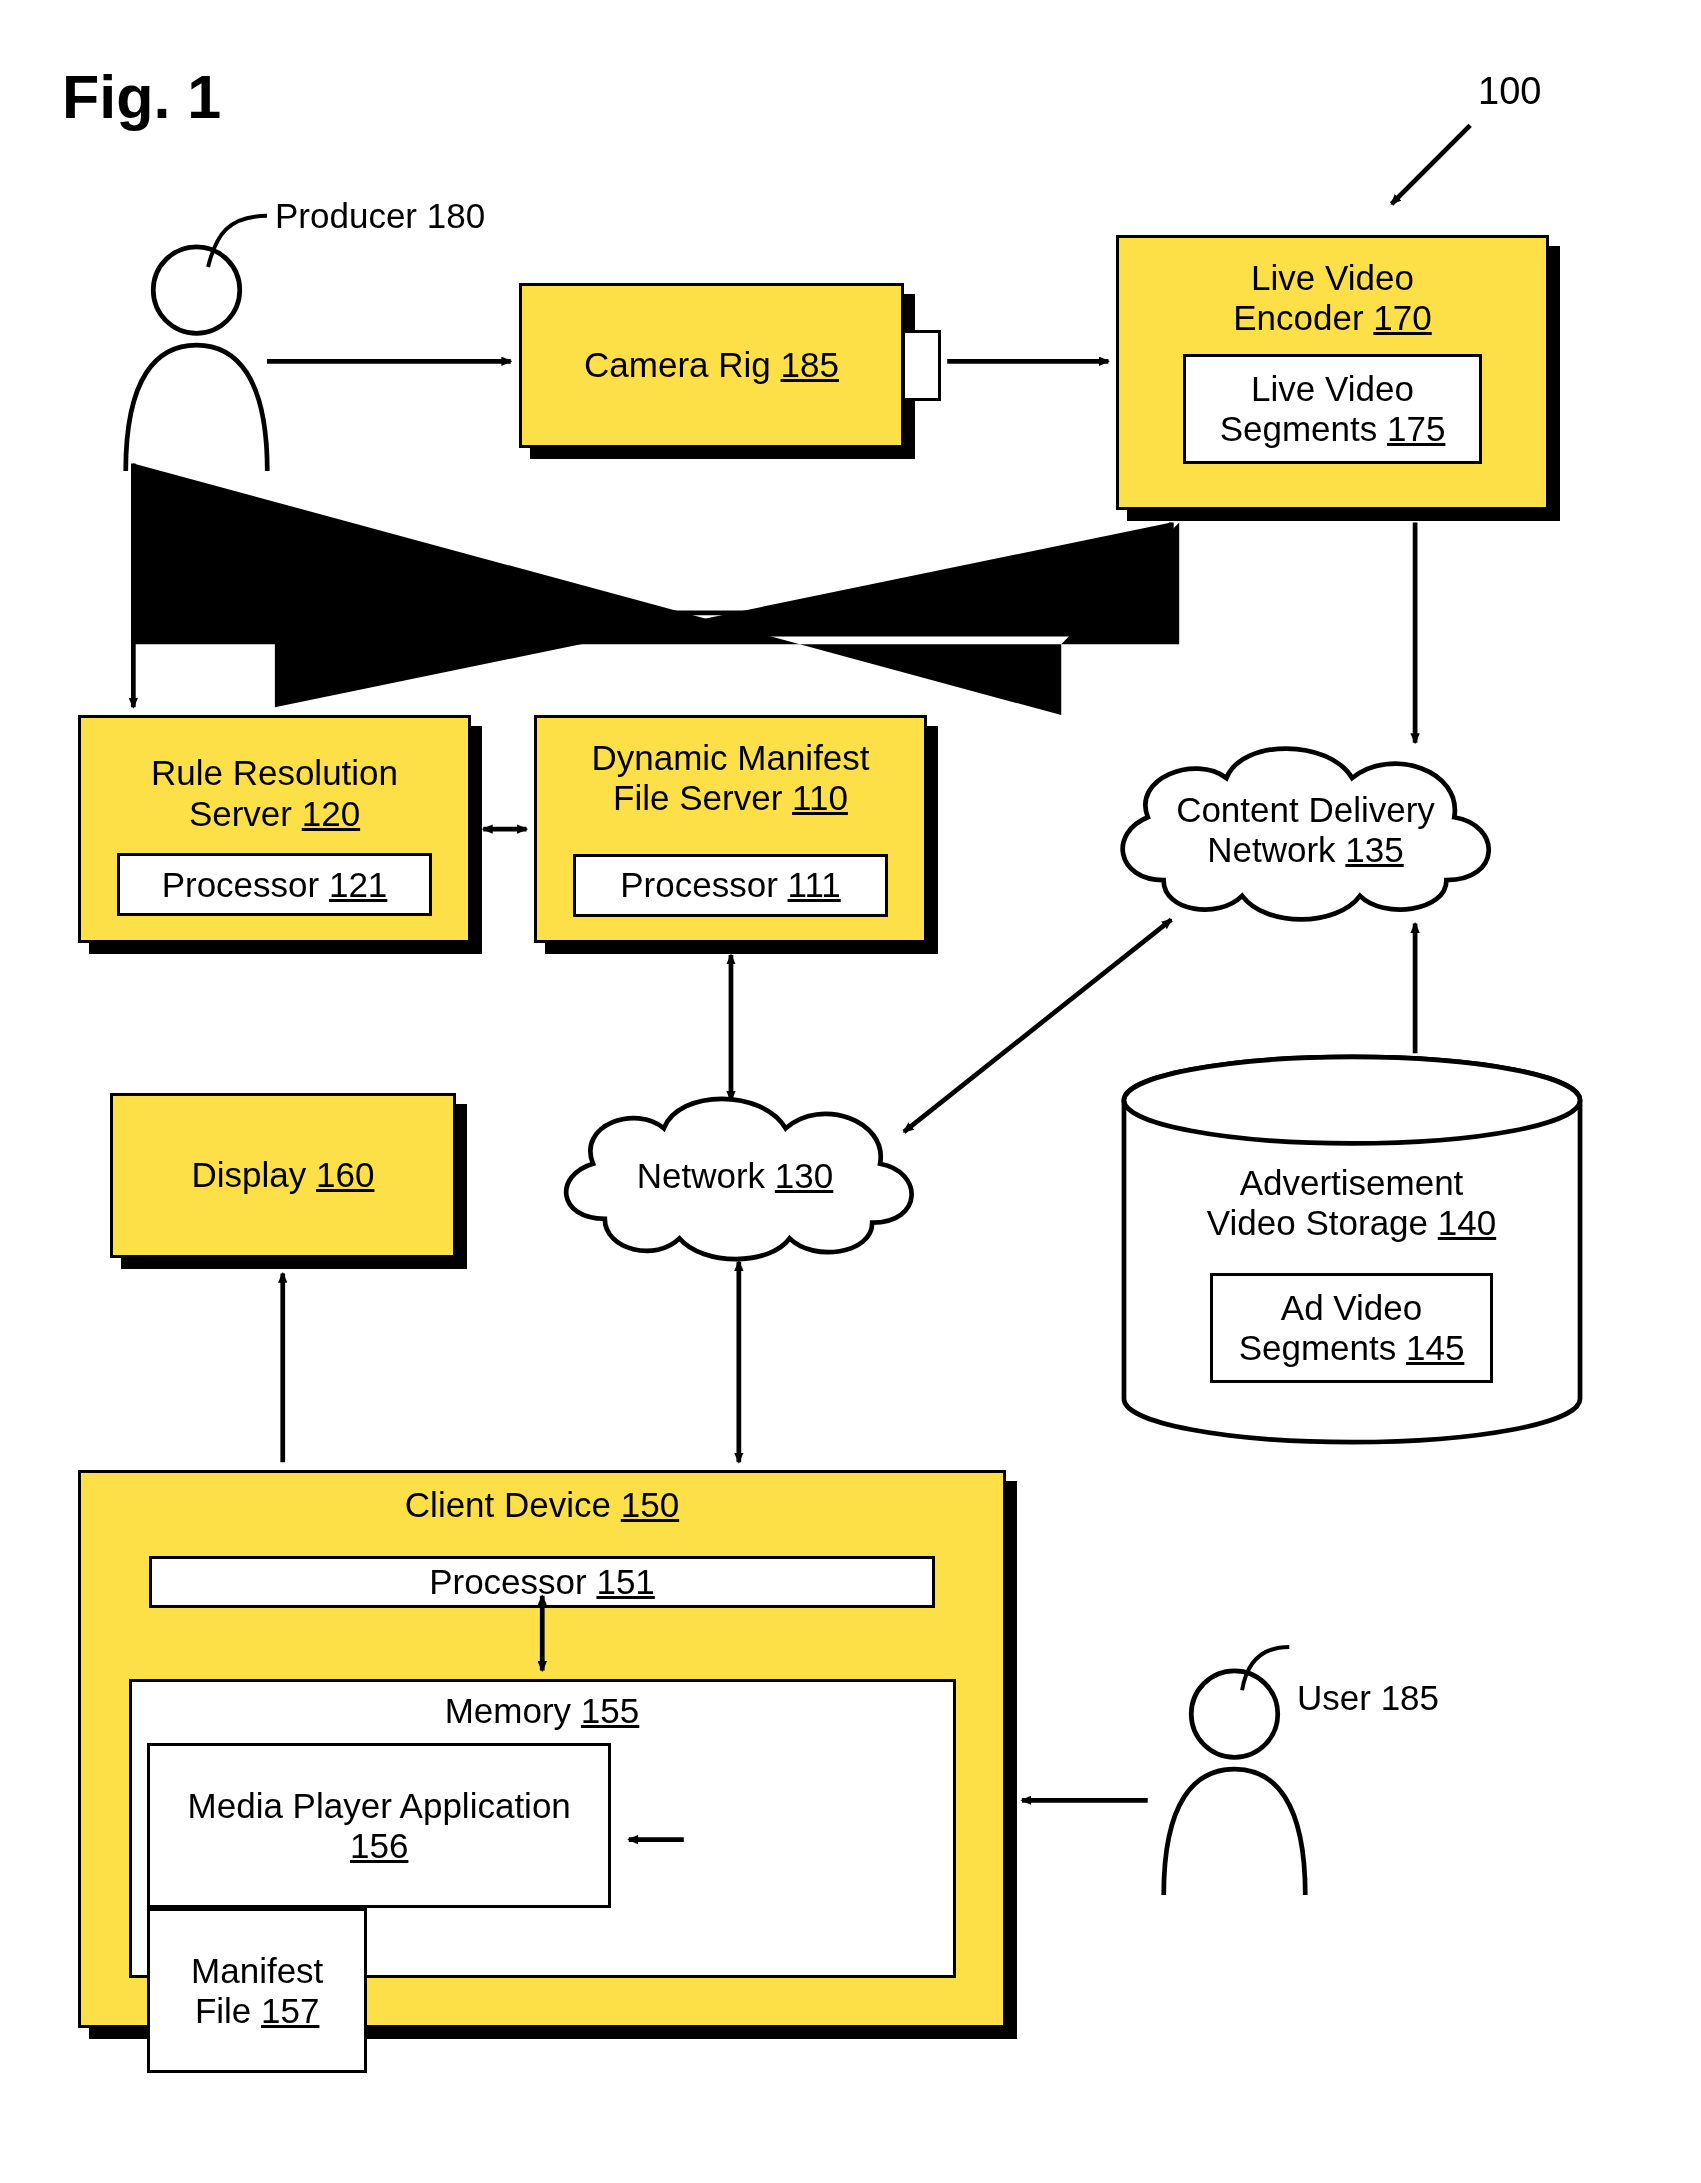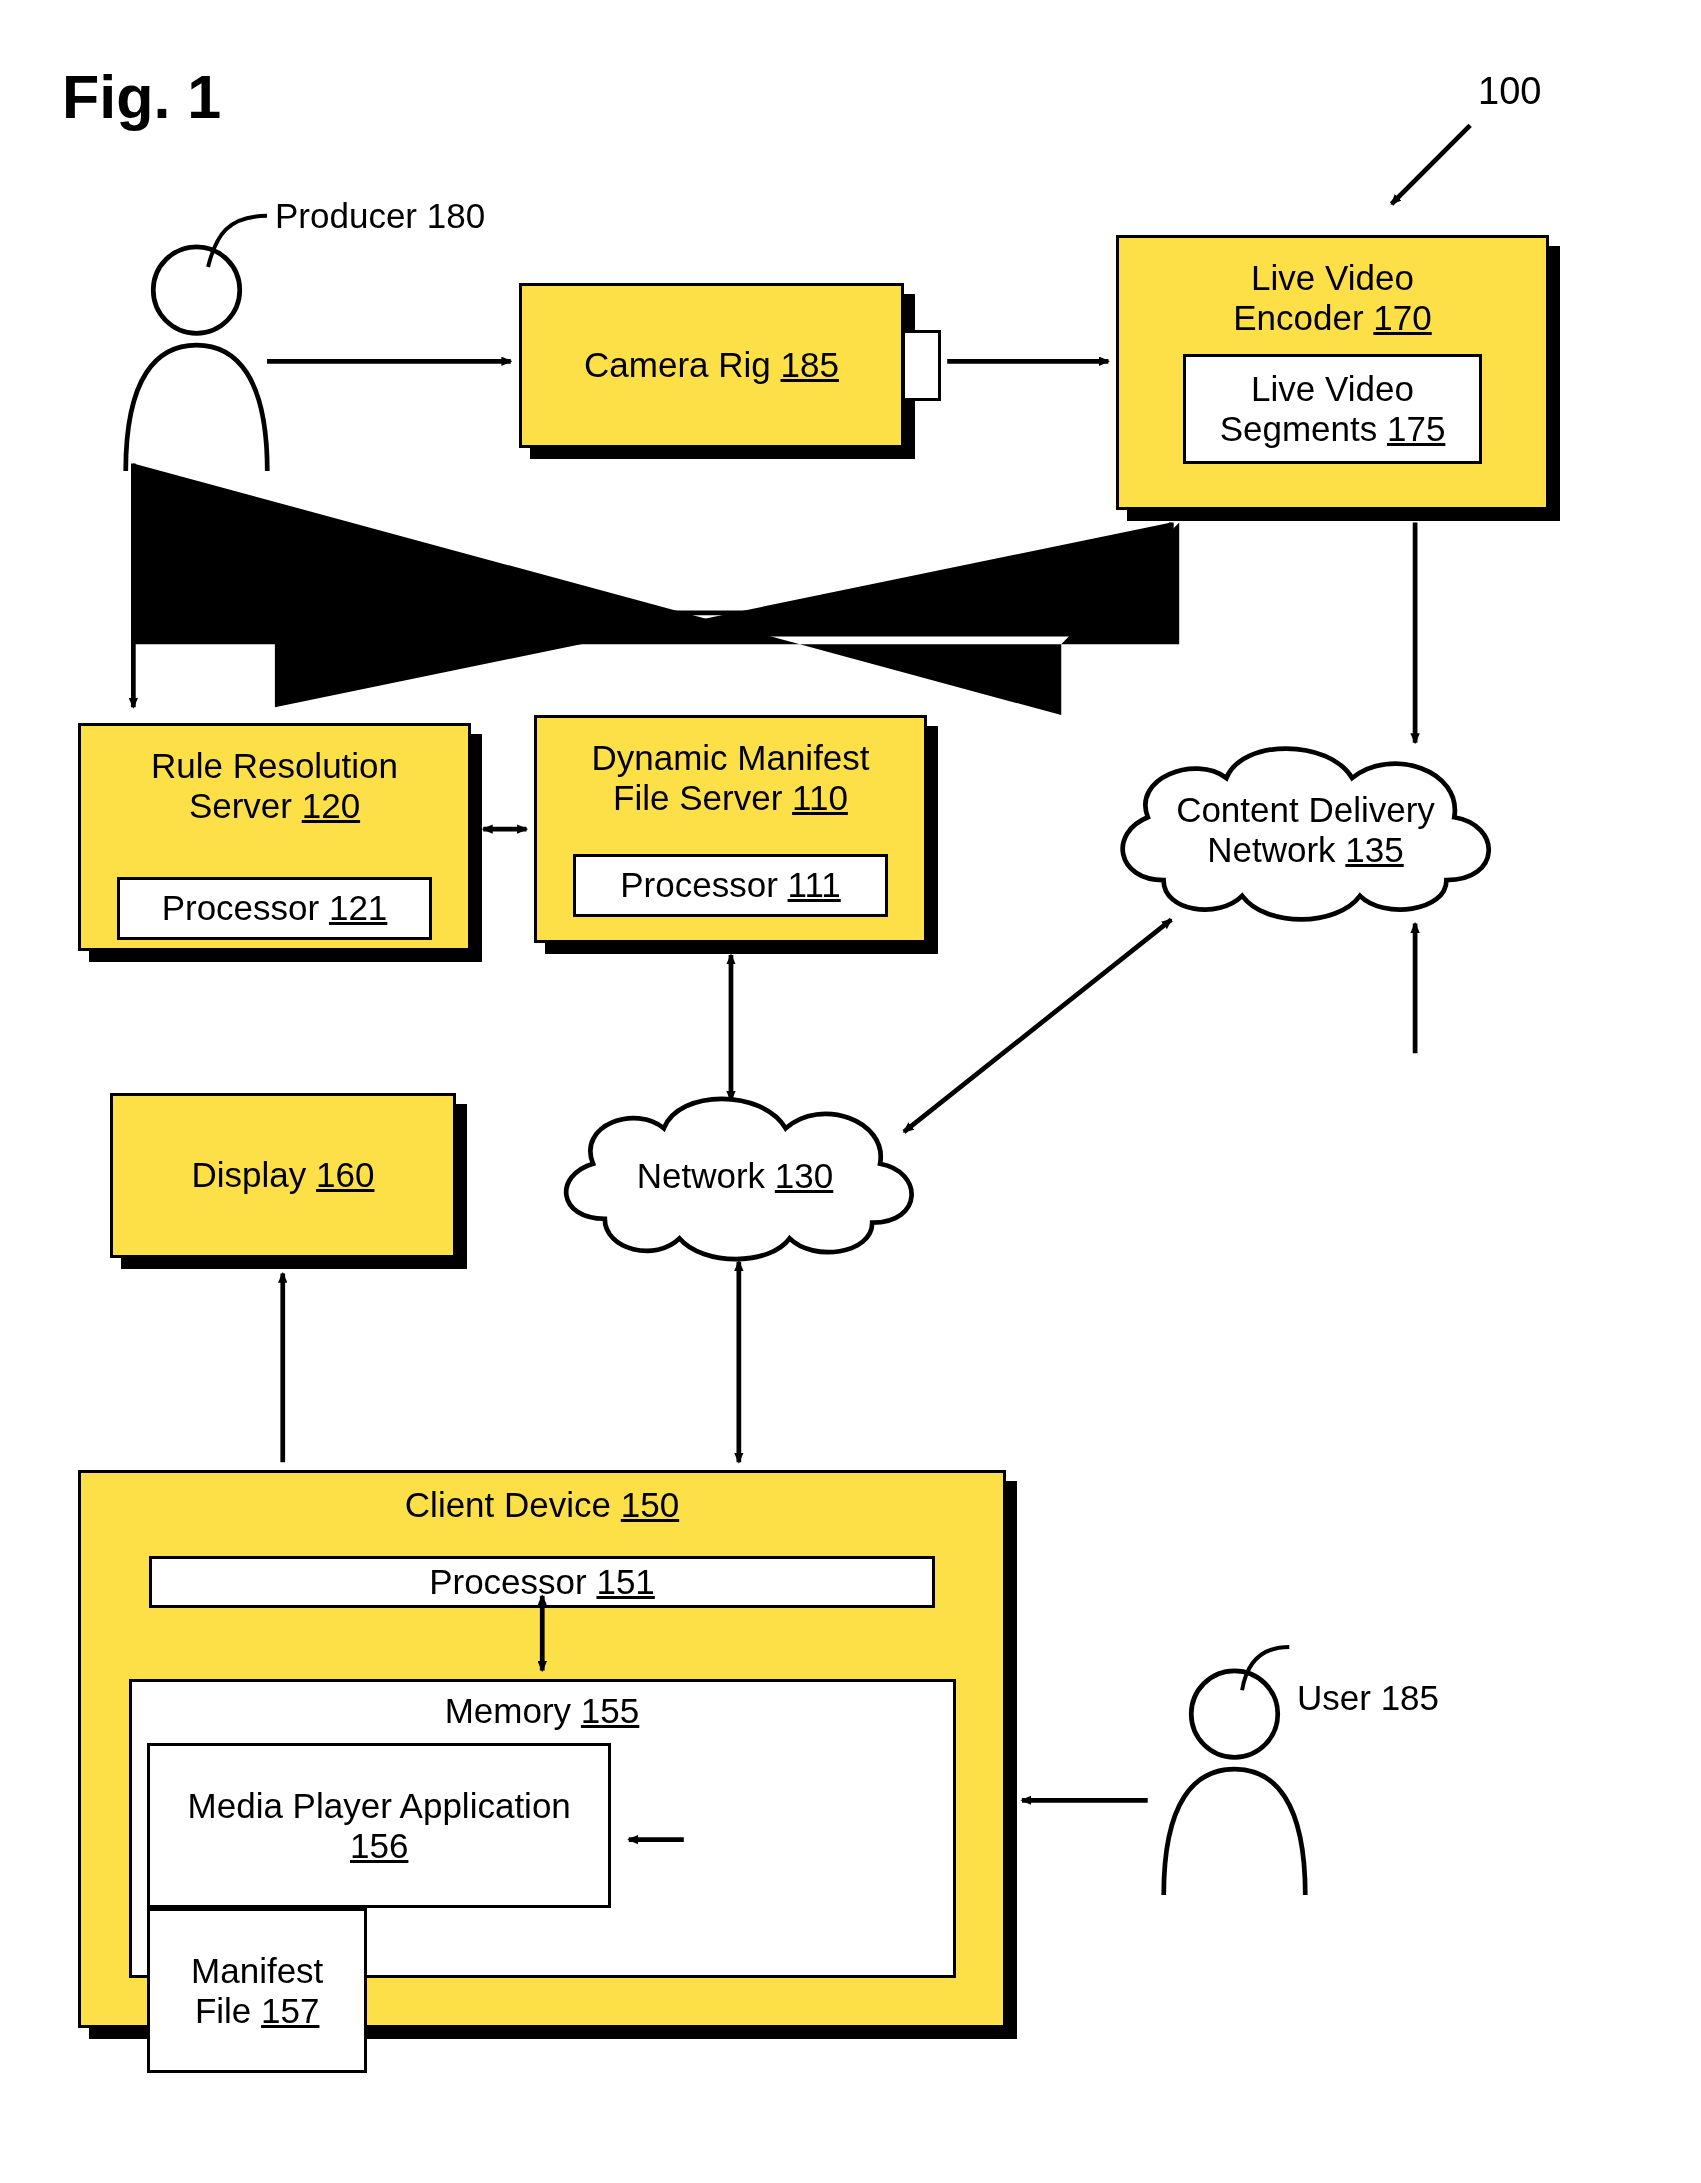--- a/index.html
+++ b/index.html
@@ -111,21 +111,21 @@
       <span>Live Video</span><br>
       <span>Encoder</span>
       <span class="u">170</span>
     </div>
     <div class="inner-box" style="width:299px; height:110px; margin-top:7.9px;">
       <span>Live Video</span>
       <div><span>Segments</span> <span class="u">175</span></div>
     </div>
   </div>
 
-  <div class="box shadow" style="left:47px; top:684px; width:393px; height:228px; justify-content:space-between; padding-top:19.7px;margin-top:8px;">
+  <div class="box shadow" style="left:47px; top:684px; width:393px; height:228px; justify-content:center; padding-top:19.7px;">
     <div style="margin-bottom:11.8px;">
       <span>Rule Resolution</span><br>
       <span>Server</span>
       <span class="u">120</span>
     </div>
     <div class="inner-box" style="width:315px; height:63px; margin-top:7.9px;">
       <div><span>Processor</span> <span class="u">121</span></div>
     </div>
   </div>
 
@@ -177,20 +177,36 @@
                C 430 225 355 235 325 205
                C 300 240 215 240 185 205
                C 155 235 90 220 90 180 Z" fill="#fff" stroke="#000" stroke-width="6"></path>
     </svg>
     <div class="label" style="left:75px; top:79px; width:252px;">
       <span>Network</span>
       <span class="u">130</span>
     </div>
   </div>
 
+  <div class="cylinder" style="left:1077px; top:1022px;">
+    <svg width="488" height="401" viewBox="0 0 620 510">
+      <ellipse cx="310" cy="60" rx="290" ry="55" fill="#fff" stroke="#000" stroke-width="6"></ellipse>
+      <path d="M 20 60 L 20 440 A 290 55 0 0 0 600 440 L 600 60" fill="#fff" stroke="#000" stroke-width="6"></path>
+      <ellipse cx="310" cy="60" rx="290" ry="55" fill="#fff" stroke="#000" stroke-width="6"></ellipse>
+    </svg>
+    <div class="label" style="left:47px; top:110px; width:393px;">
+      <span>Advertisement</span><br>
+      <span>Video Storage</span>
+      <span class="u">140</span>
+    </div>
+    <div class="inner-box" style="position:absolute; left:102px; top:220px; width:283px; height:110px;">
+      <span>Ad Video</span>
+      <div><span>Segments</span> <span class="u">145</span></div>
+    </div>
+  </div>
 
   <div class="box shadow" style="left:47px; top:1439px; width:928px; height:558px; justify-content:flex-start; padding-top:11.8px;">
     <div style="margin-bottom:11.8px;">
       <span>Client Device</span>
       <span class="u">150</span>
     </div>
     <div class="inner-box" style="width:786px; height:52px;margin-top:19px;">
       <div><span>Processor</span> <span class="u">151</span></div>
     </div>
 

